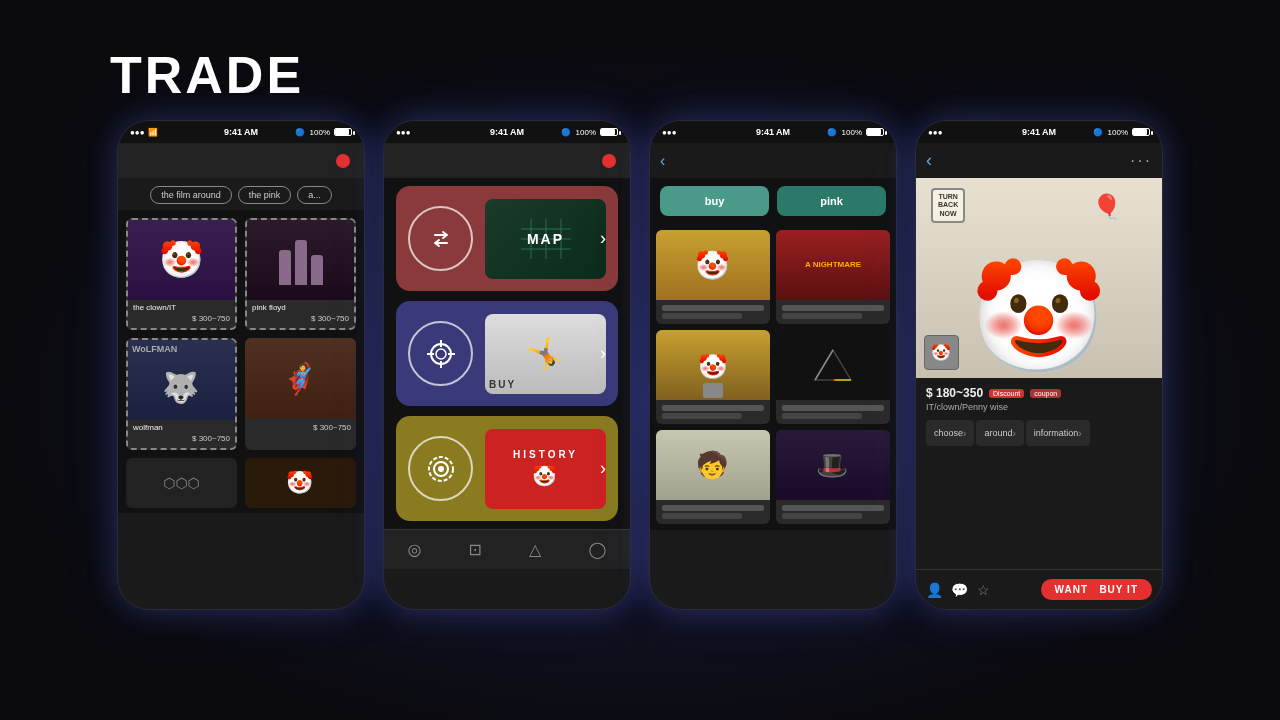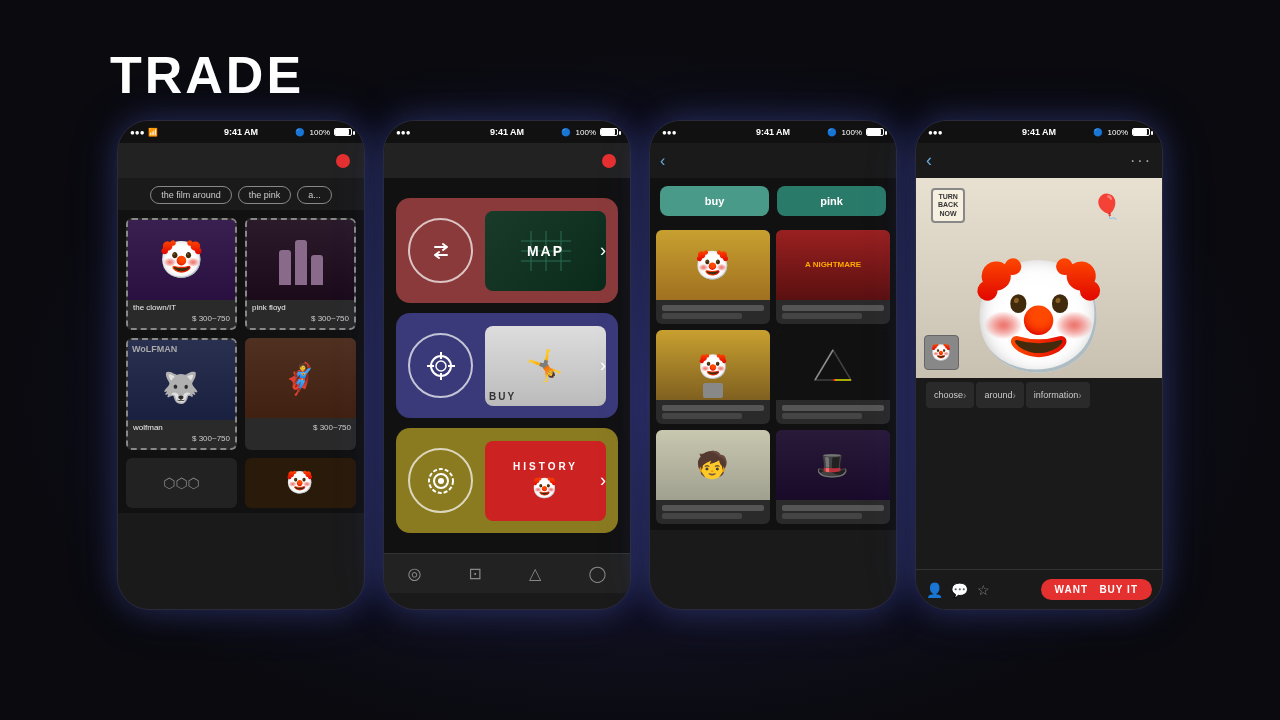--- a/index.html
+++ b/index.html
@@ -166,21 +166,21 @@
     }
     .phone2-dot {
       width: 14px; height: 14px;
       background: #e53030;
       border-radius: 50%;
       position: absolute;
       right: 14px;
     }
     .trade-cards-area {
       background: #111;
-      padding: 20px 12px;
+      padding: 8px 12px;
       display: flex;
       flex-direction: column;
       gap: 10px;
       flex: 1;
     }
     .trade-card {
       border-radius: 14px;
       height: 105px;
       display: flex;
       align-items: center;
@@ -856,20 +856,28 @@
         <span style="font-size:110px; line-height:1;">🤡</span>
       </div>
 
       <div class="detail-thumb-small small-clown-thumb">
         <span style="font-size:16px;">🤡</span>
       </div>
 
       <span class="balloon-yellow">🎈</span>
     </div>
 
+    <div class="phone4-price-area">
+      <div class="price-line">
+        <span class="price-text">$ 180~350</span>
+        <span class="discount-badge">Discount</span>
+        <span class="coupon-badge">coupon</span>
+      </div>
+      <div class="item-desc">IT/clown/Penny wise</div>
+    </div>
 
     <div class="phone4-options">
       <div class="option-row">
         <span class="option-label">choose</span>
         <span class="option-chevron">›</span>
       </div>
       <div class="option-row">
         <span class="option-label">around</span>
         <span class="option-chevron">›</span>
       </div>

